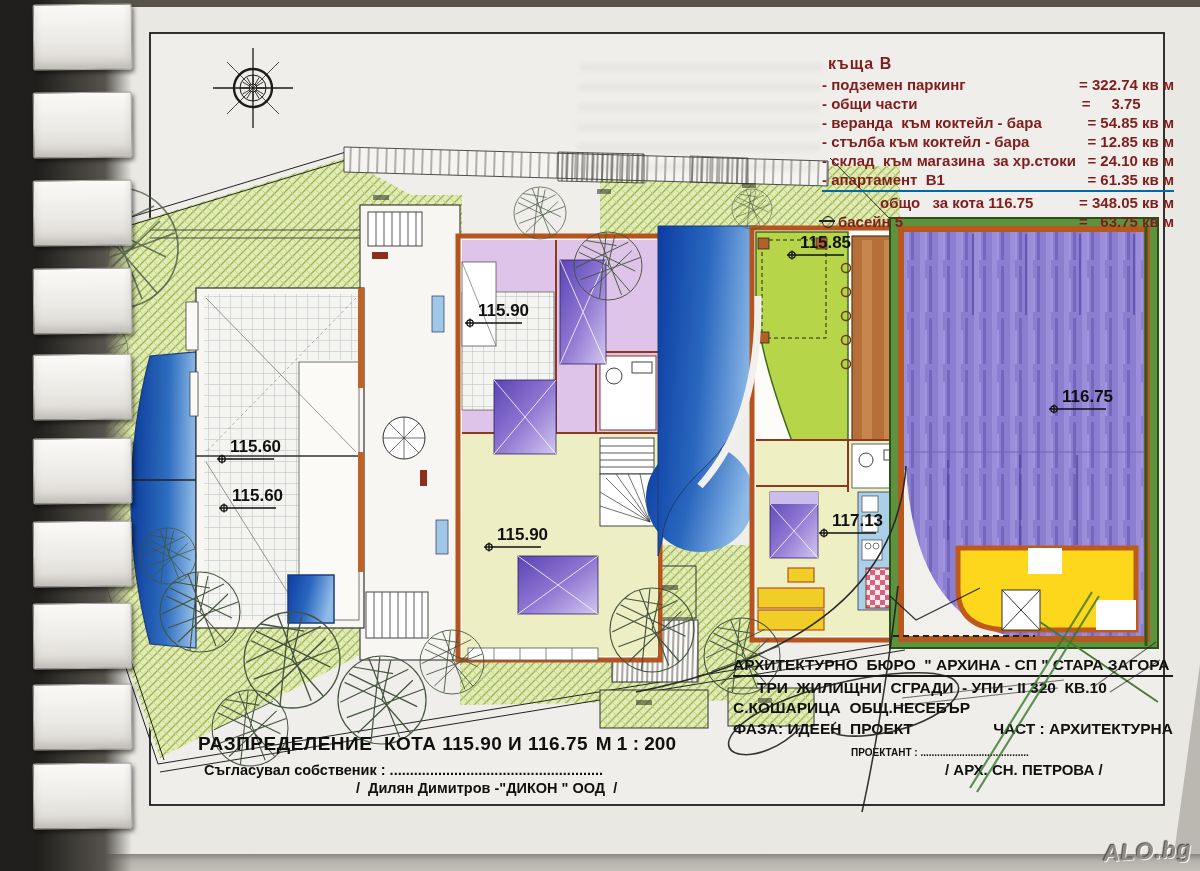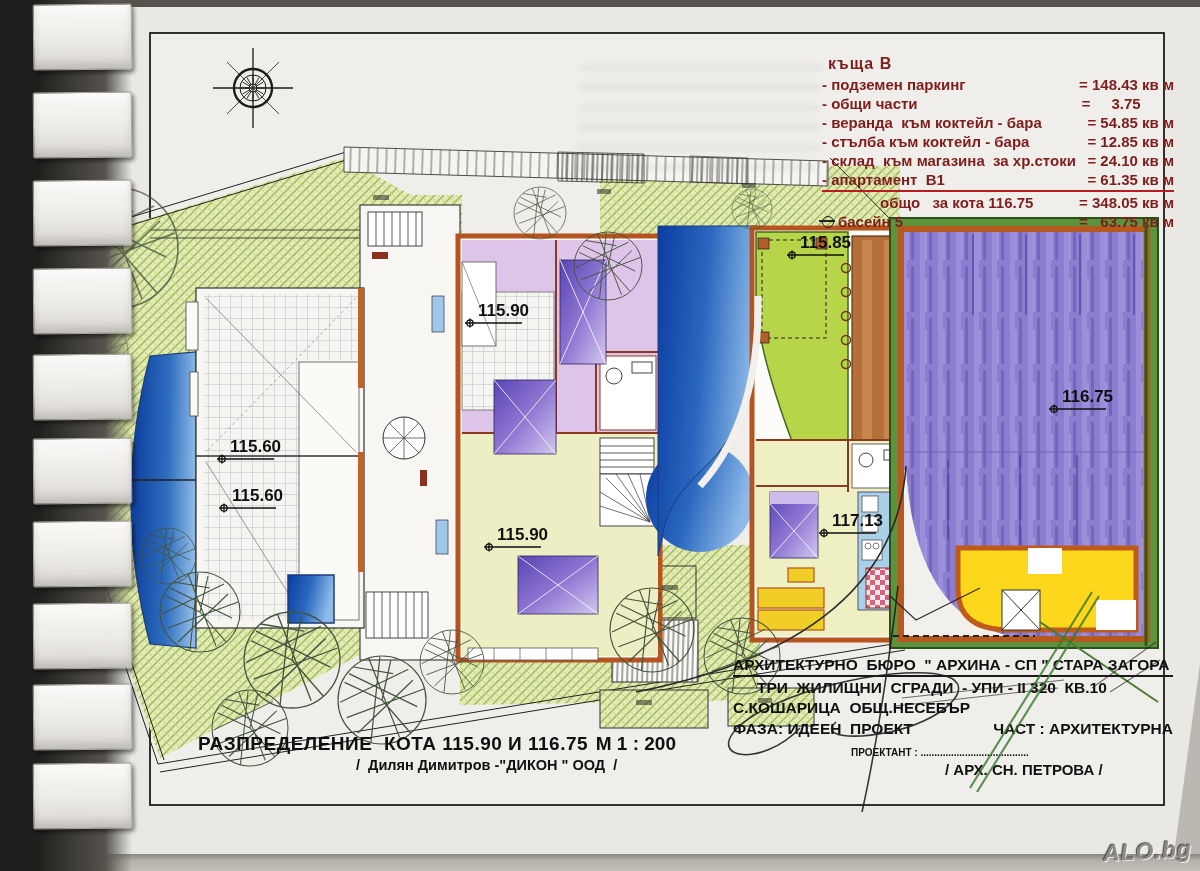--- a/index.html
+++ b/index.html
@@ -24,21 +24,21 @@
   .ghost{position:absolute;left:578px;top:64px;width:242px;height:110px;z-index:5;
     background:repeating-linear-gradient(180deg,rgba(110,116,130,.5) 0 7px,transparent 7px 20px);
     filter:blur(2.6px);opacity:.16;transform:skewX(-2deg);}
   
   .legend{position:absolute;left:822px;top:55px;width:352px;z-index:10;color:#7f1d1d;}
   .lgTitle{font-size:16px;font-weight:700;margin:0 0 2px 6px;letter-spacing:1px;}
   .lgRow{display:flex;justify-content:space-between;align-items:baseline;
     font-size:15px;font-weight:700;line-height:19px;white-space:pre;}
   .lgRow .lbl{text-align:left;}
   .lgRow .val{text-align:right;}
-  .lgRow.total{border-top:2px solid #b91c1c;margin-top:1px;padding-top:1px;}
+  .lgRow.total{border-top:2px solid #0369a1;margin-top:1px;padding-top:1px;}
   .lgRow.total .lbl{padding-left:58px;}
   .lvlMark{display:inline-block;width:10px;height:10px;border:1.4px solid #222;border-radius:50%;
     position:relative;top:1px;margin-right:4px;}
   .lvlMark::after{content:"";position:absolute;left:-4px;top:3.2px;width:16px;height:1.5px;background:#222;}
   
   .tblLeft{position:absolute;left:198px;top:733px;width:478px;z-index:10;color:#101010;}
   .tblRow1{display:flex;justify-content:space-between;align-items:baseline;}
   .mainTitle{font-size:19px;font-weight:700;letter-spacing:.5px;white-space:pre;}
   .scaleTxt{font-size:19px;font-weight:700;white-space:pre;}
   .agree{font-size:14.5px;font-weight:700;margin:7px 0 0 6px;white-space:pre;}
@@ -344,21 +344,21 @@
       <use href="#lvl" x="824" y="533"></use>
     </g>
   </svg>
 
   <div class="ghost"></div>
 
   <div class="legend">
     <div class="lgTitle">къща  В</div>
     <div class="lgRow">
       <span class="lbl">- подземен паркинг</span>
-      <span class="val">= 148.43 кв м</span>
+      <span class="val">= 322.74 кв м</span>
     </div>
     <div class="lgRow">
       <span class="lbl">- общи части</span>
       <span class="val">=     3.75        </span>
     </div>
     <div class="lgRow">
       <span class="lbl">- веранда  към коктейл - бара</span>
       <span class="val">= 54.85 кв м</span>
     </div>
     <div class="lgRow">
@@ -381,20 +381,21 @@
       <span class="lbl"><span class="lvlMark"></span><span>басейн 5</span></span>
       <span class="val">=   63.75 кв м</span>
     </div>
   </div>
 
   <div class="tblLeft">
     <div class="tblRow1">
       <span class="mainTitle">РАЗПРЕДЕЛЕНИЕ  КОТА 115.90 И 116.75</span>
       <span class="scaleTxt">М 1 : 200</span>
     </div>
+    <div class="agree">Съгласувал собственик : .....................................................</div>
     <div class="agreeName">/  Дилян Димитров -"ДИКОН " ООД  /</div>
   </div>
 
   <div class="tblRight">
     <div class="bureau">АРХИТЕКТУРНО  БЮРО  " АРХИНА - СП " СТАРА ЗАГОРА</div>
     <div class="projLine">ТРИ  ЖИЛИЩНИ  СГРАДИ  - УПИ - II 320  КВ.10</div>
     <div class="locLine">С.КОШАРИЦА  ОБЩ.НЕСЕБЪР</div>
     <div class="phaseRow">
       <span>ФАЗА: ИДЕЕН  ПРОЕКТ</span>
       <span>ЧАСТ : АРХИТЕКТУРНА</span>

